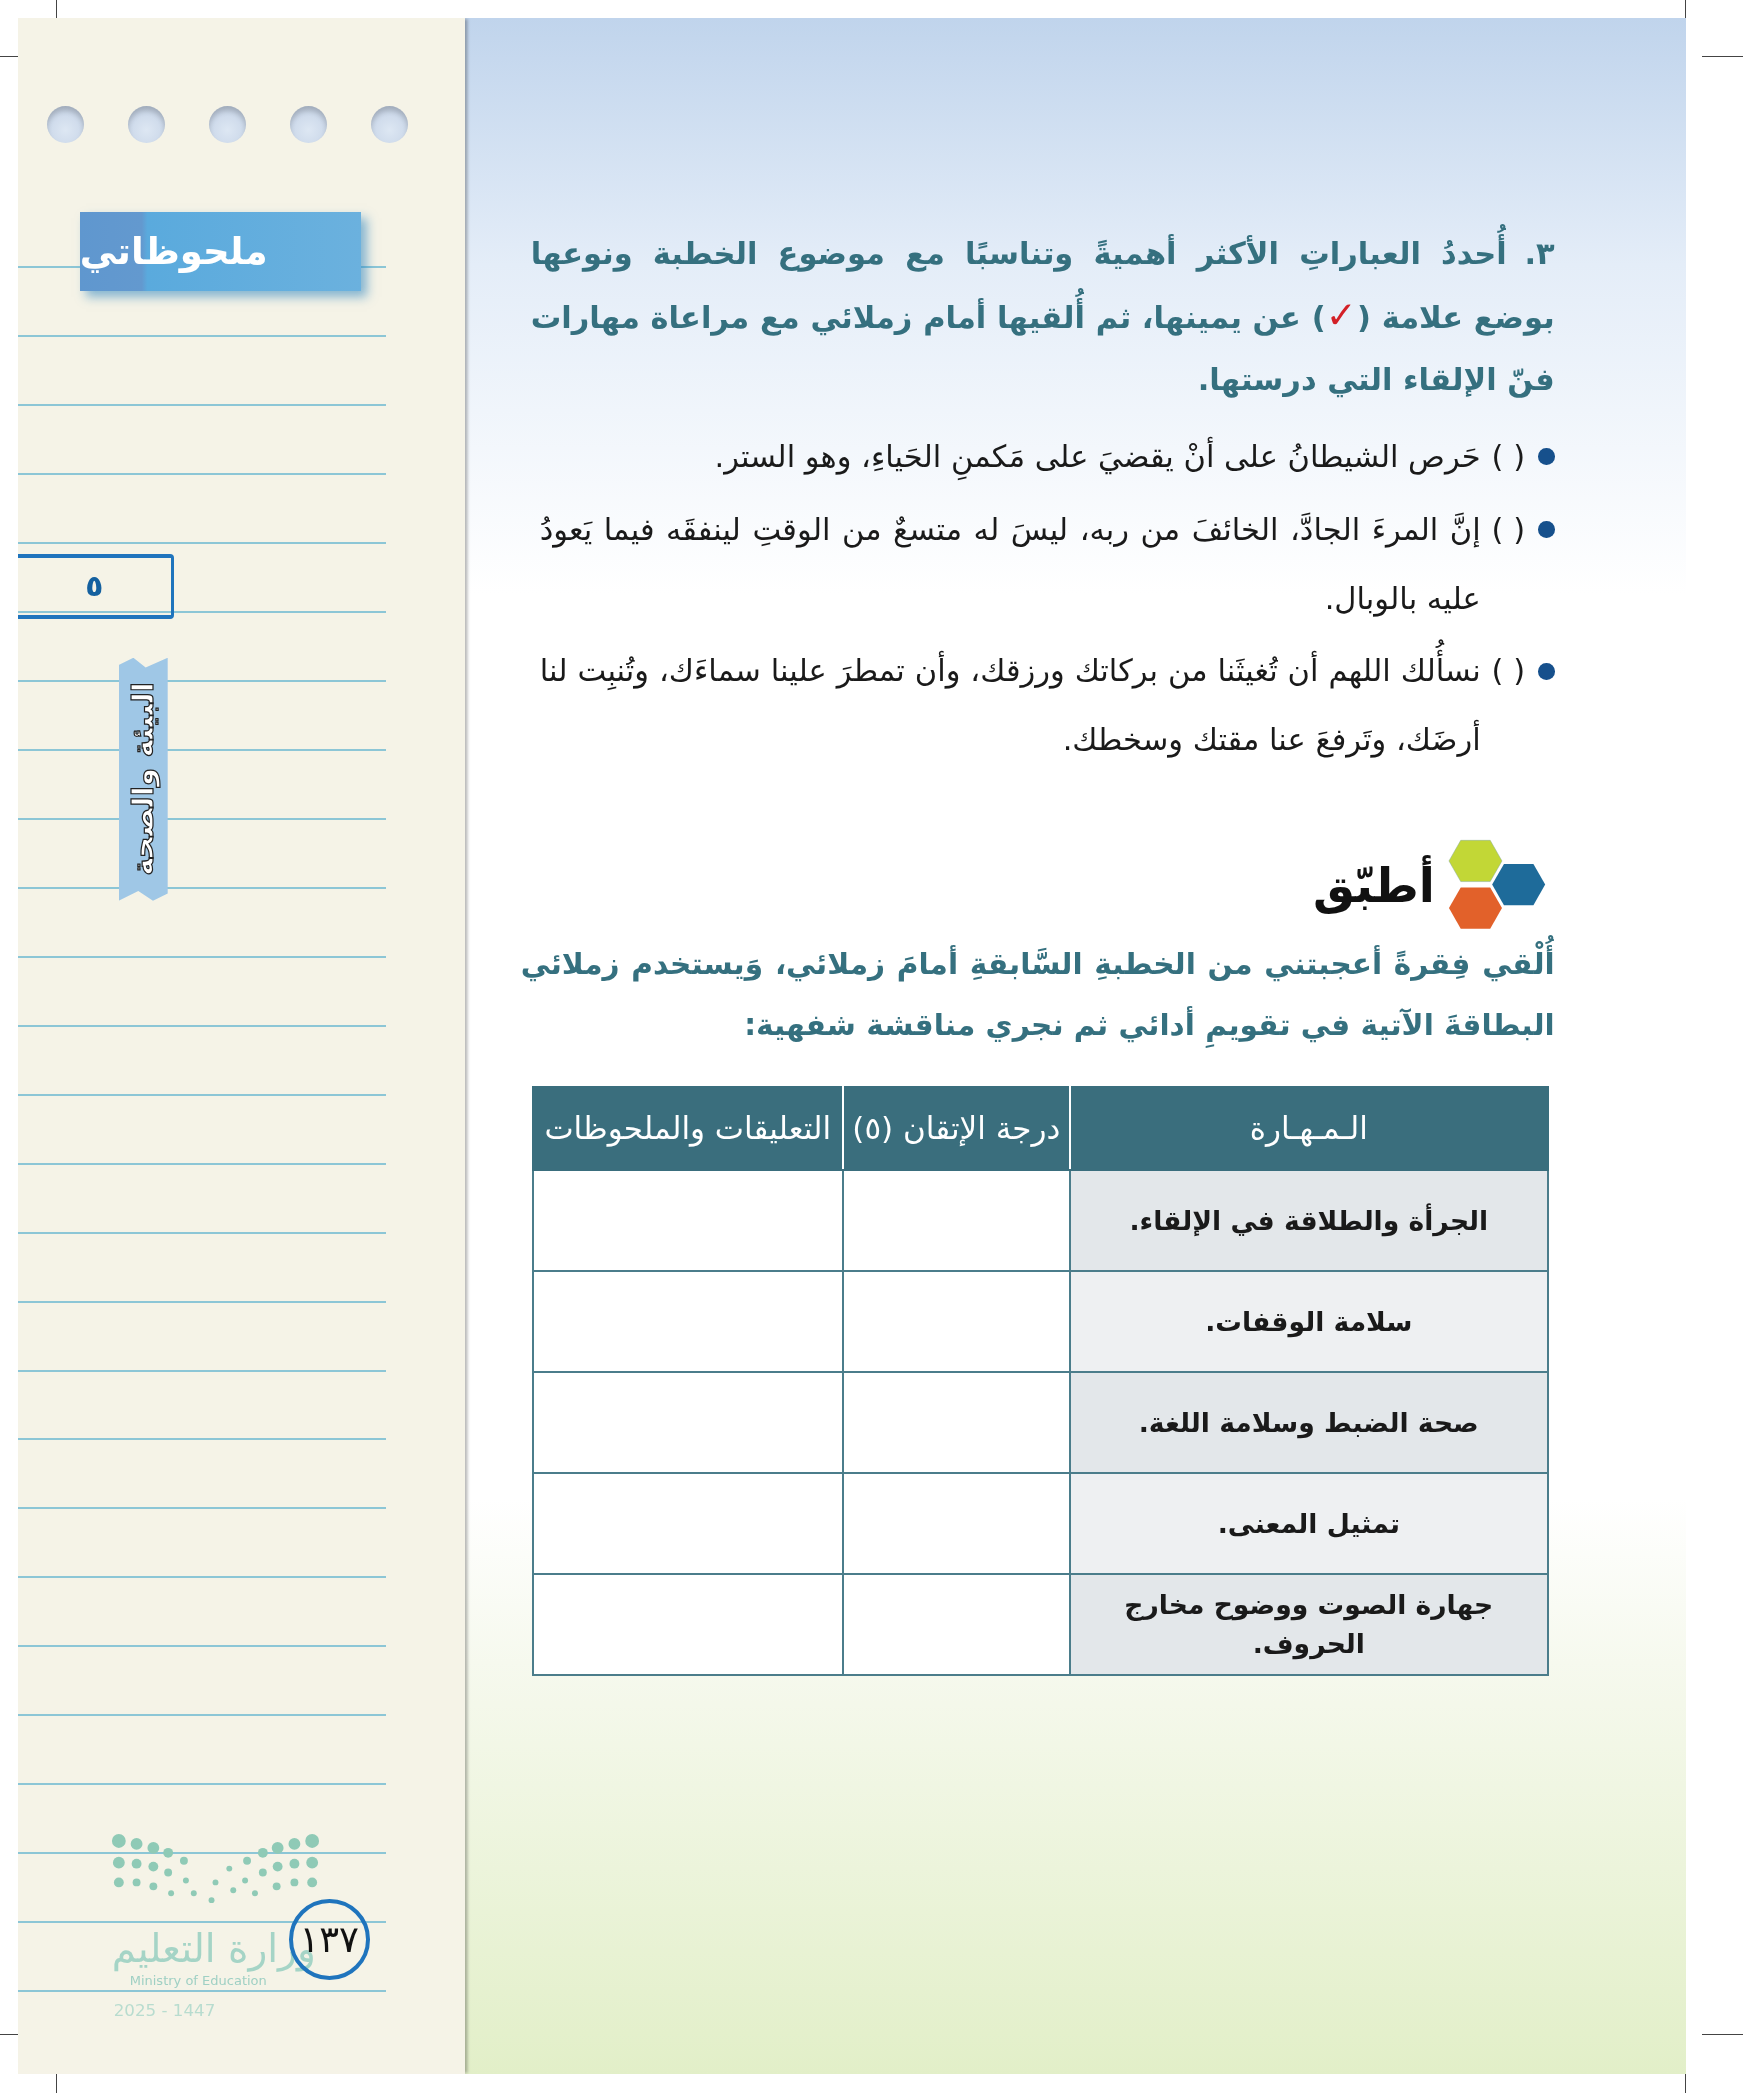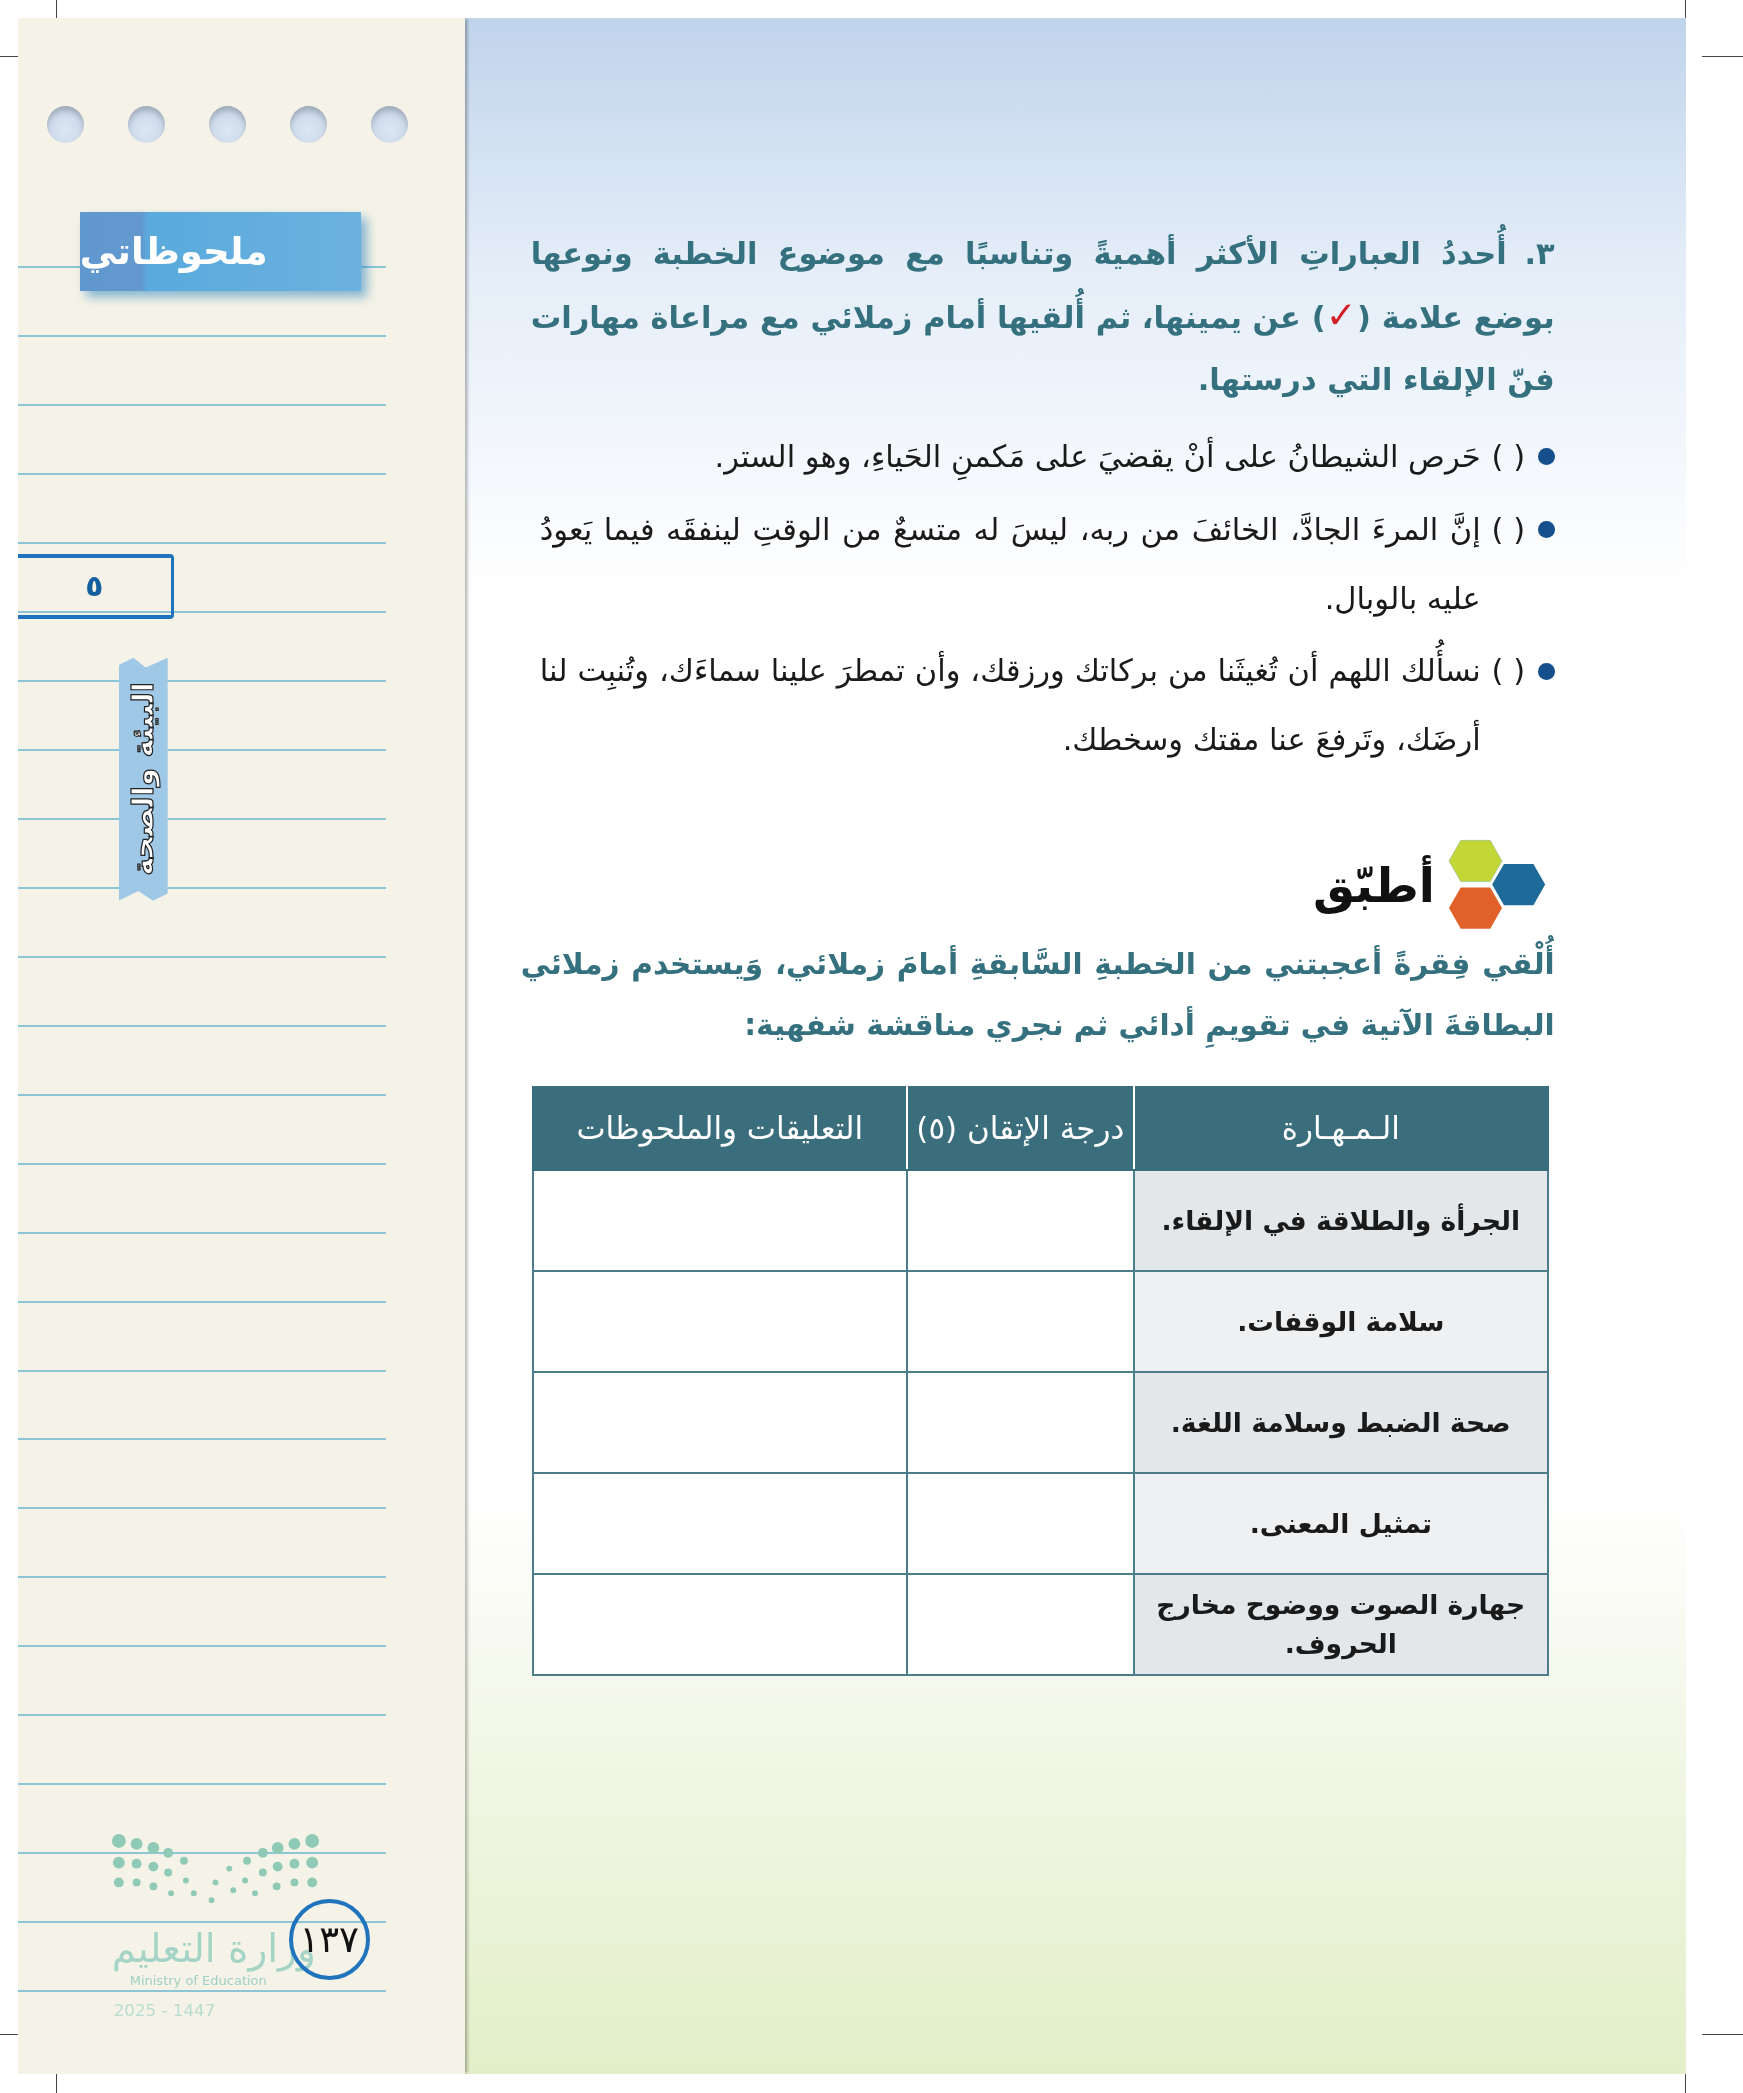--- a/index.html
+++ b/index.html
@@ -99,21 +99,21 @@
   }
   table.eval th {
     background: #3a6e7d; color: #ffffff; font-weight: normal; font-size: 31px; height: 79px;
     border: 2px solid #3a6e7d; border-left: 2px solid #ffffff;
   }
   table.eval th:last-child { border-left: 2px solid #3a6e7d; }
   table.eval td {
     border: 2px solid #4b7d8b; height: 97px; background: #ffffff; text-align: center;
     font-weight: bold; font-size: 26.6px; color: #1a1a1a; line-height: 39px;
   }
-  table.eval td.skill { background: #eef0f2; width: 402px; padding: 0 5px; }
+  table.eval td.skill { background: #eef0f2; width: 402px; padding: 0 37px; }
   table.eval tr:nth-child(odd) td.skill { background: #e3e7ea; }
   table.eval td.c2 { width: 223px; }
 </style>
 </head>
 <body>
 
 <div class="crop" style="left:56px;top:0;width:1px;height:39px;"></div>
 <div class="crop" style="left:0;top:56px;width:39px;height:1px;"></div>
 <div class="crop" style="left:1685px;top:0;width:1px;height:39px;"></div>
 <div class="crop" style="left:1702px;top:56px;width:41px;height:1px;"></div>

